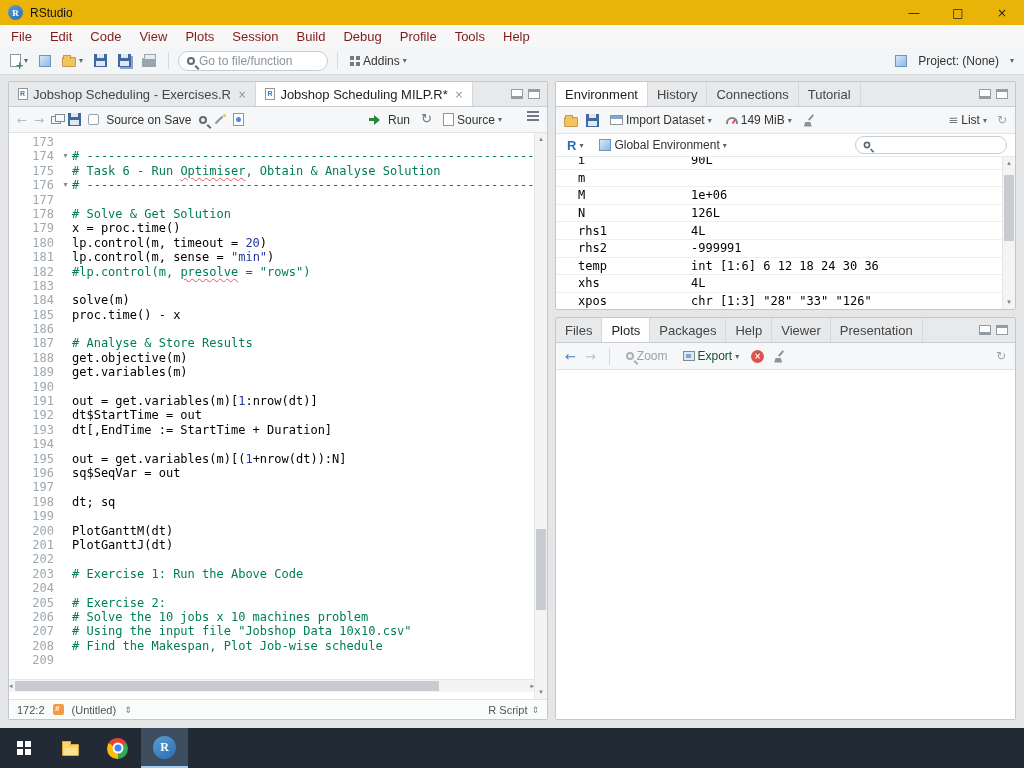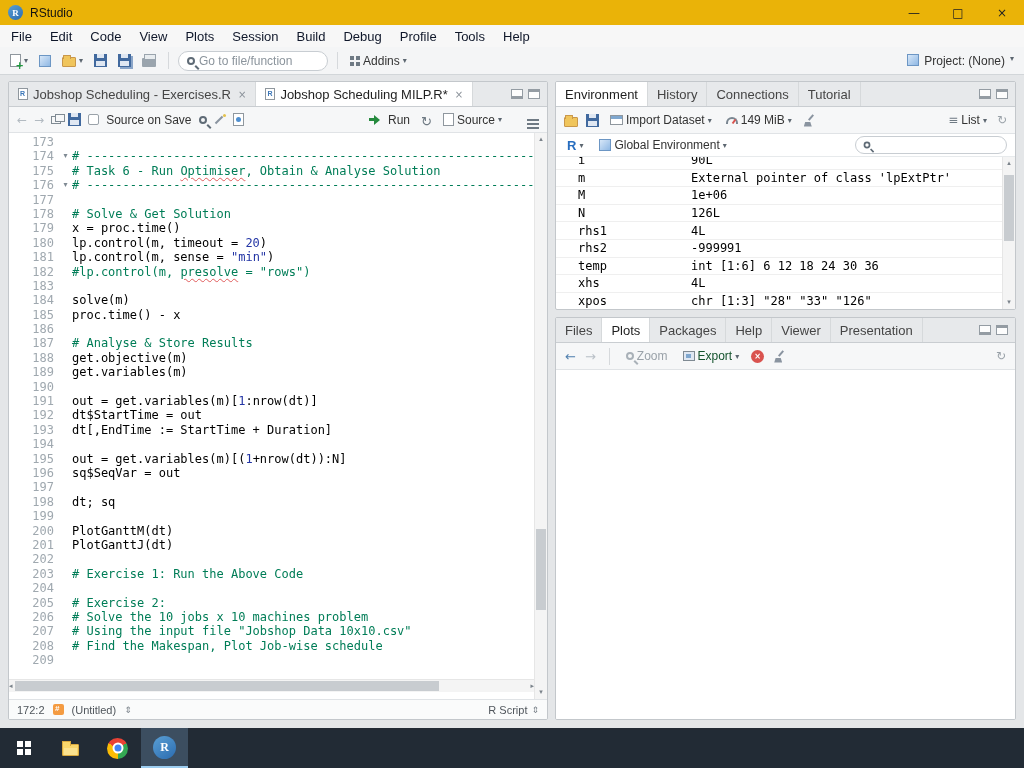--- a/index.html
+++ b/index.html
@@ -12,21 +12,21 @@
   
   .titlebar{height:25px;background:#eab308;display:flex;align-items:center;gap:7px;padding-left:8px}
   .rs-logo{width:15px;height:15px;border-radius:50%;background:linear-gradient(145deg,#5a9fd4,#2b6cb0);position:relative;flex:none}
   .rs-logo::after{content:"R";position:absolute;left:0;top:0;right:0;bottom:0;display:flex;align-items:center;justify-content:center;color:#fff;font:bold 9px "Liberation Serif",serif}
   .title-text{font-size:12px;color:#111}
   .win-controls{margin-left:auto;display:flex;height:100%}
   .win-btn{width:44px;display:flex;align-items:center;justify-content:center;font-size:12px;color:#222}
 
   
   .menubar{height:22px;background:#f7f7f7;display:flex;align-items:center;padding:0 2px}
-  .menu-item{padding:2px 9px;font-size:13px;color:#0f172a;cursor:default}
+  .menu-item{padding:2px 9px;font-size:13px;color:#7f1d1d;cursor:default}
 
   
   .toolbar{height:28px;background:#f4f5f6;border-bottom:1px solid #d2d6d9;display:flex;align-items:center;gap:5px;padding:0 7px}
   .tb-btn{display:flex;align-items:center;gap:3px;padding:2px 3px;border-radius:2px}
   .caret{font-size:8px;color:#5c6670;font-family:"DejaVu Sans",sans-serif}
   .vsep{width:1px;height:17px;background:#d6d9dc;margin:0 4px}
   .ic-page{width:11px;height:13px;background:#fff;border:1px solid #8f979e;position:relative}
   .ic-page.plus::after{content:"+";position:absolute;right:-4px;bottom:-5px;color:#1f9b3e;font:bold 10px "DejaVu Sans",sans-serif}
   .ic-cube{width:12px;height:12px;background:linear-gradient(135deg,#d7e7f8,#8fb8e4);border:1px solid #6c96c4}
   .ic-folder{width:14px;height:10px;background:#f0c55c;border:1px solid #c9974a;border-radius:1px;position:relative;margin-top:3px}
@@ -40,21 +40,21 @@
   .ic-print{width:14px;height:9px;background:#9aa4ad;border-radius:1px;position:relative;margin-top:4px}
   .ic-print::before{content:"";position:absolute;left:2px;top:-4px;width:10px;height:4px;background:#e8ecef;border:1px solid #9aa4ad}
   .ic-mag{width:8px;height:8px;border:2px solid #5f6b76;border-radius:50%;position:relative;flex:none}
   .ic-mag::after{content:"";position:absolute;width:2px;height:5px;background:#5f6b76;transform:rotate(-45deg);left:7px;top:6px}
   .ic-grid{width:10px;height:10px;position:relative}
   .ic-grid::before{content:"";position:absolute;width:4px;height:4px;background:#6f7a84;box-shadow:6px 0 0 #6f7a84,0 6px 0 #6f7a84,6px 6px 0 #6f7a84}
   .goto-box{display:flex;align-items:center;gap:4px;background:#fff;border:1px solid #c8cdd2;border-radius:10px;height:20px;padding:0 8px;width:150px}
   .goto-input{border:none;outline:none;flex:1;font:12px "Liberation Sans",sans-serif;color:#333;background:transparent;min-width:0}
   .goto-input::placeholder{color:#8b949c}
   .tb-btn.lbl{font-size:12px;color:#333}
-  .project-sel{margin-left:auto;display:flex;gap:5px;font-size:12px;color:#333;padding-right:3px}
+  .project-sel{margin-left:auto;display:flex;align-items:center;gap:11px;font-size:12px;color:#333;padding-right:3px}
 
   
   .workspace{flex:1;display:flex;gap:7px;padding:6px 8px 8px;min-height:0}
   .col-left{width:540px;flex:none;display:flex;flex-direction:column;gap:6px;min-height:0}
   .col-right{flex:1;display:flex;flex-direction:column;gap:7px;min-height:0}
   .pane{background:#fff;border:1px solid #c3c7cb;border-radius:2px;display:flex;flex-direction:column;min-height:0;overflow:hidden}
   .tabstrip{height:25px;background:#e7e9eb;border-bottom:1px solid #c9cdd1;display:flex;align-items:stretch;flex:none}
   .tabs-holder{display:flex;align-items:stretch;min-width:0;overflow:hidden}
   .tab{display:flex;align-items:center;gap:5px;padding:0 9px;font-size:13px;color:#454545;border-right:1px solid #d6d9db;white-space:nowrap}
   .tab.active{background:#fff;color:#1f1f1f;margin-bottom:-1px;border-bottom:1px solid #fff}
@@ -71,21 +71,21 @@
   .ed-toolbar .dim{color:#b2bac1;font-size:12px}
   .ic-popout{width:10px;height:8px;border:1px solid #7f8a93;position:relative}
   .ic-popout::after{content:"";position:absolute;left:3px;top:-3px;width:8px;height:6px;background:#f6f7f8;border:1px solid #7f8a93}
   .cb{width:11px;height:11px;background:#fff;border:1px solid #9aa2a9;border-radius:2px}
   .ed-lbl{font-size:12px;color:#333}
   .ic-wand{width:12px;height:12px;position:relative}
   .ic-wand::before{content:"";position:absolute;left:4px;top:1px;width:2px;height:10px;background:#8a94a0;transform:rotate(45deg)}
   .ic-wand::after{content:"";position:absolute;right:0;top:0;width:3px;height:3px;background:#e4c24e;border-radius:50%}
   .ic-notebook{width:11px;height:13px;background:#fff;border:1px solid #8f979e;position:relative}
   .ic-notebook::after{content:"";position:absolute;left:2px;top:3px;width:5px;height:5px;background:#4f8fd0;border-radius:50%}
-  .run-group{margin-left:auto;display:flex;align-items:flex-end;gap:8px}
+  .run-group{margin-left:auto;display:flex;align-items:flex-start;gap:8px}
   .ic-run{display:flex;align-items:center}
   .ic-run::before{content:"";width:5px;height:3px;background:#258a3e}
   .ic-run::after{content:"";width:0;height:0;border:5px solid transparent;border-left:6px solid #258a3e}
   .ic-outline{width:12px;height:10px;position:relative;margin-left:14px}
   .ic-outline::before{content:"";position:absolute;left:0;top:0;width:12px;height:2px;background:#6f7a84;box-shadow:0 4px 0 #6f7a84,0 8px 0 #6f7a84}
 
   .code-wrap{flex:1;position:relative;overflow:hidden;font-family:"DejaVu Sans Mono","Liberation Mono",monospace;font-size:12px}
   .code-lines{padding-top:2px}
   .code-line{display:flex;height:14.4px;line-height:14.4px;white-space:pre}
   .gutter{width:50px;flex:none;text-align:right;padding-right:5px;color:#9fa8af}
@@ -403,21 +403,21 @@
               <span class="caret">▾</span>
             </div>
             <div class="search-box">
               <span class="ic-mag" style="transform:scale(.85)"></span>
               <input class="search-input" style="">
             </div>
           </div>
           <div class="env-body">
             <div class="env-table">
                 <div class="env-row"><span class="env-name">i</span><span class="env-value">90L</span></div>
-                <div class="env-row"><span class="env-name">m</span><span class="env-value">External pointer of class 'lpExtPtr'</span></div>
+                <div class="env-row"><span class="env-name">m</span></div>
                 <div class="env-row"><span class="env-name">M</span><span class="env-value">1e+06</span></div>
                 <div class="env-row"><span class="env-name">N</span><span class="env-value">126L</span></div>
                 <div class="env-row"><span class="env-name">rhs1</span><span class="env-value">4L</span></div>
                 <div class="env-row"><span class="env-name">rhs2</span><span class="env-value">-999991</span></div>
                 <div class="env-row"><span class="env-name">temp</span><span class="env-value">int [1:6] 6 12 18 24 30 36</span></div>
                 <div class="env-row"><span class="env-name">xhs</span><span class="env-value">4L</span></div>
                 <div class="env-row"><span class="env-name">xpos</span><span class="env-value">chr [1:3] "28" "33" "126"</span></div>
               </div>
             <div class="env-scroll">
               <span class="sb-arrow">▴</span>

